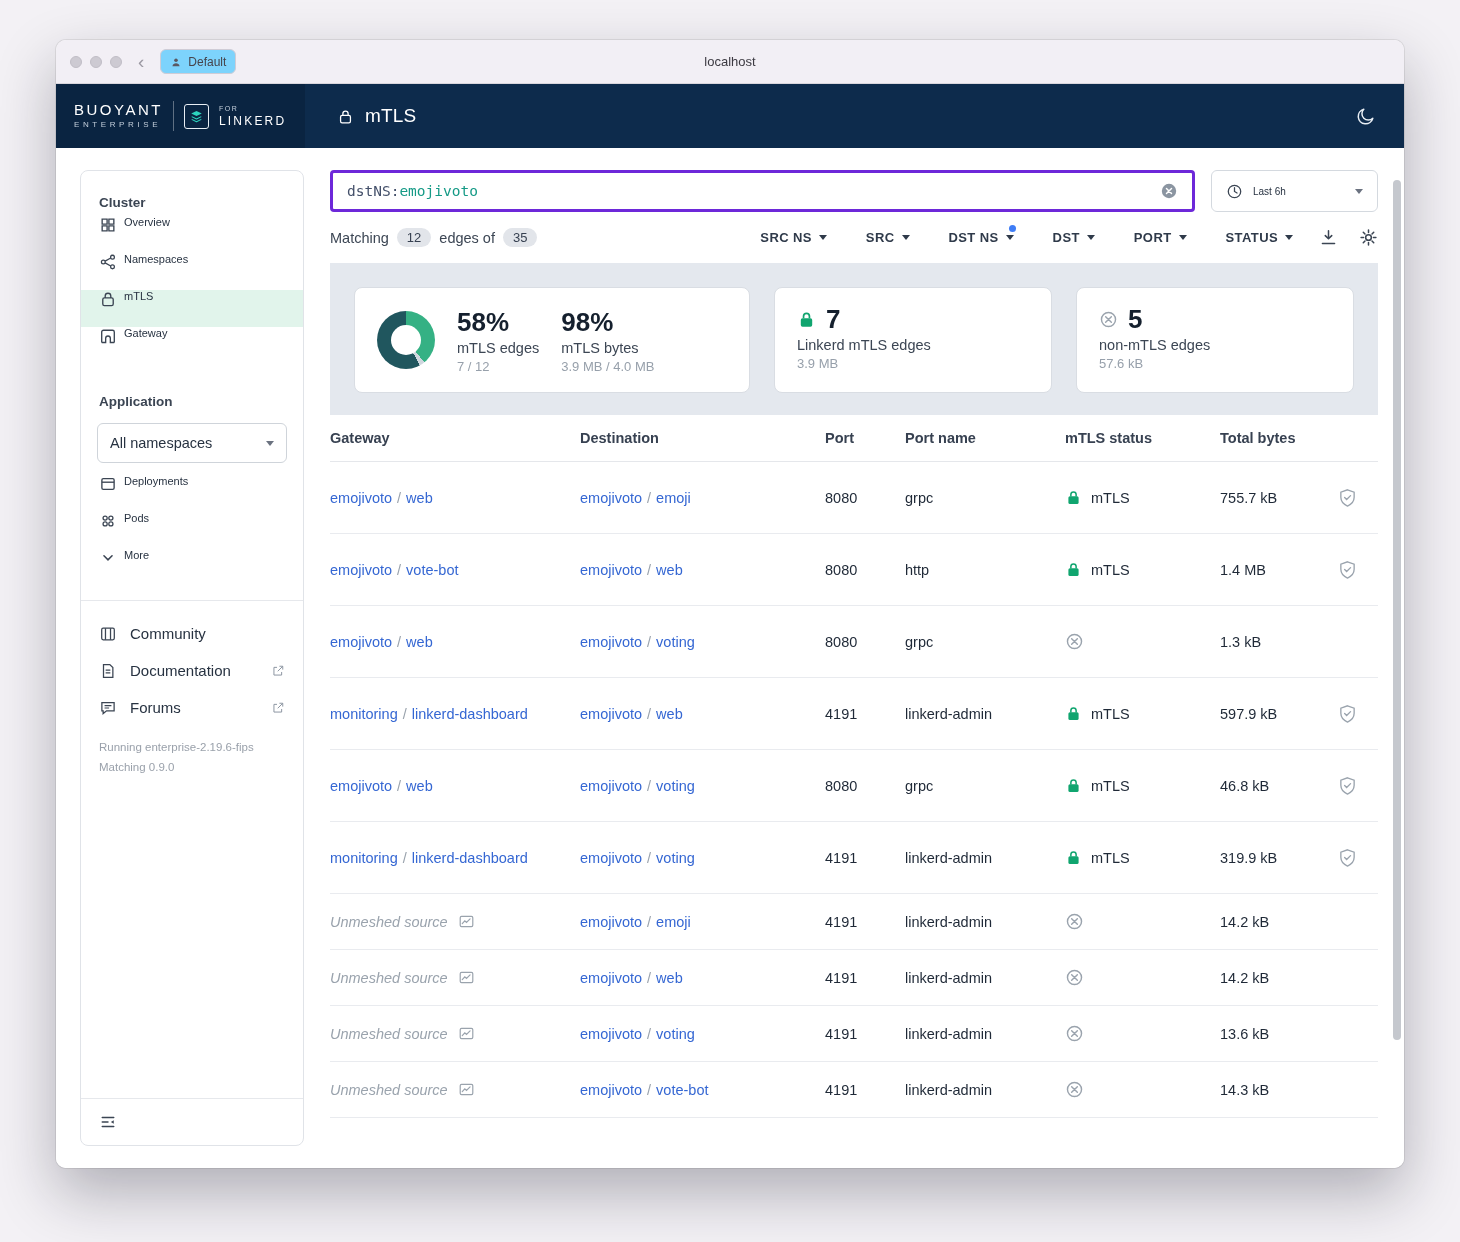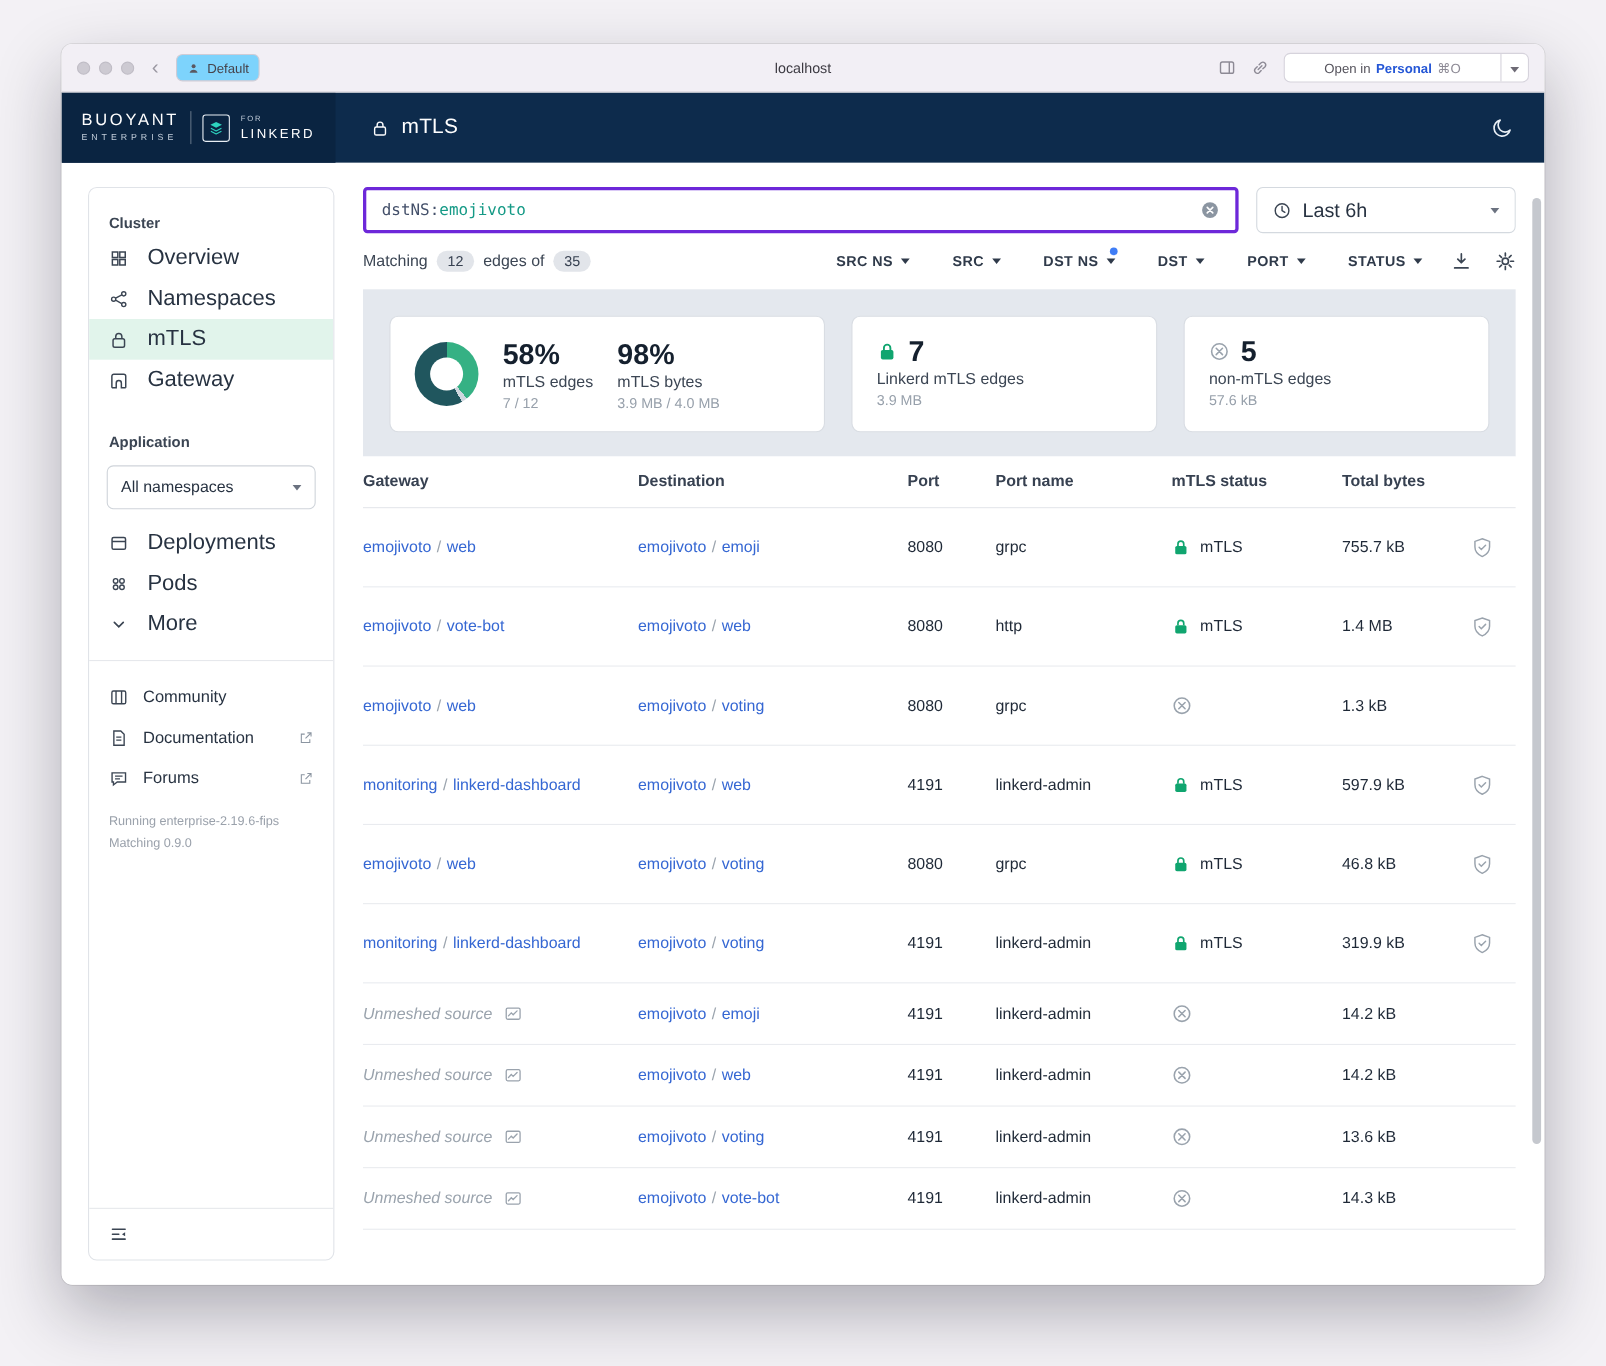--- a/index.html
+++ b/index.html
@@ -40,40 +40,40 @@
   .brand-product { color:#fff; font-size:12px; letter-spacing:2.2px; font-weight:500; margin-top:3px; }
   .page-title-wrap { display:flex; align-items:center; gap:11px; margin-left:32px; color:#fff; }
   .page-title { font-size:19px; font-weight:500; letter-spacing:.2px; }
   .header-right { margin-left:auto; margin-right:28px; color:#e8eef4; }
 
   
   .app-body { display:flex; height:1020px; background:#fff; }
   .sidebar { margin:22px 0 22px 24px; width:224px; border:1px solid #e0e3e8; border-radius:8px; background:#fff; display:flex; flex-direction:column; overflow:hidden; }
   .side-pad { padding-top:16px; }
   .side-label { font-size:13.5px; color:#3b4553; font-weight:600; padding:8px 18px 6px; }
-  .nav-item { display:flex; align-items:center; gap:17px; height:37px; padding:0 18px; font-size:20px; color:#273241; cursor:pointer; }
+  .nav-item { display:flex; gap:7px; height:37px; padding:0 18px; font-size:11px; color:#273241; cursor:pointer; }
   .nav-item.selected { background:#e1f4eb; }
   .nav-icon { color:#3b4553; flex:none; }
   .side-select-wrap { padding:8px 16px 4px; }
   .side-select { border:1px solid #cfd4da; border-radius:6px; height:40px; display:flex; align-items:center; justify-content:space-between; padding:0 12px; font-size:14.5px; color:#273241; background:#fff; }
   .side-select .caret { color:#6b7280; }
   .side-divider { height:1px; background:#e6e8ec; margin:14px 0; }
   .side-link { display:flex; align-items:center; gap:13px; height:37px; padding:0 18px; font-size:15px; color:#273241; }
   .side-link .ext-icon { margin-left:auto; color:#8b95a1; }
   .version { padding:12px 18px 0; font-size:11.5px; color:#9aa1ab; line-height:1.7; }
   .side-bottom { margin-top:auto; border-top:1px solid #e6e8ec; padding:14px 18px; color:#3b4553; }
 
   
   .main { flex:1; margin:0 26px 0 26px; overflow:hidden; }
   .toolbar-row { display:flex; gap:16px; margin-top:22px; }
   .search-box { flex:1; height:42px; border:3px solid #6d28d9; border-radius:4px; background:#fff; display:flex; align-items:center; padding:0 14px; font-family:"DejaVu Sans Mono", monospace; font-size:14.5px; }
   .search-prefix { color:#44506a; }
   .search-value { color:#159a86; }
   .clear-icon { margin-left:auto; color:#8b95a1; cursor:pointer; }
-  .time-select { width:236px; height:42px; border:1px solid #d4d9df; border-radius:6px; background:#fff; display:flex; align-items:center; gap:10px; padding:0 14px; font-size:18px; color:#273241; }
+  .time-select { width:167px; height:42px; border:1px solid #d4d9df; border-radius:6px; background:#fff; display:flex; align-items:center; gap:10px; padding:0 14px; font-size:10px; color:#273241; }
   .time-select .caret { margin-left:auto; color:#6b7280; }
   .time-select svg { color:#3b4553; }
 
   .filter-row { display:flex; align-items:center; margin-top:16px; }
   .matching { display:flex; align-items:center; gap:8px; font-size:14.5px; color:#3c4654; }
   .pill { background:#e2e5ea; border-radius:11px; padding:2px 10px; font-size:13px; color:#374151; }
   .filters { display:flex; align-items:center; gap:39px; margin-left:auto; }
   .filter { position:relative; display:flex; align-items:center; gap:7px; font-size:13px; font-weight:600; letter-spacing:.4px; color:#2f3a4a; cursor:pointer; }
   .filter .caret { color:#2f3a4a; }
   .filter.has-dot::after { content:""; position:absolute; top:-5px; right:-2px; width:7px; height:7px; border-radius:50%; background:#3f7df6; }
@@ -223,37 +223,20 @@
       <span></span>
       <span></span>
       <span></span>
     </div>
     <div class="back">‹</div>
     <div class="profile-badge">
       <svg width="12" height="12">
           <use href="#i-user"></use>
         </svg>
       <span>Default</span>
-    </div>
-    <div class="chrome-right">
-      <svg class="chrome-icon" width="17" height="17">
-          <use href="#i-panel"></use>
-        </svg>
-      <svg class="chrome-icon" width="17" height="17">
-          <use href="#i-link"></use>
-        </svg>
-      <div class="open-in">
-        <span class="main">
-          <span>Open in</span>
-          <span class="tgt">Personal</span>
-          <span class="kbd">⌘O</span>
-        </span>
-        <span class="split"></span>
-        <span class="dd"><span class="caret"></span></span>
-      </div>
     </div>
   </div>
 
   <div class="app-header">
     <div class="brand">
       <div class="brand-left">
         <div class="brand-top">BUOYANT</div>
         <div class="brand-bottom">ENTERPRISE</div>
       </div>
       <div class="brand-sep"></div>

